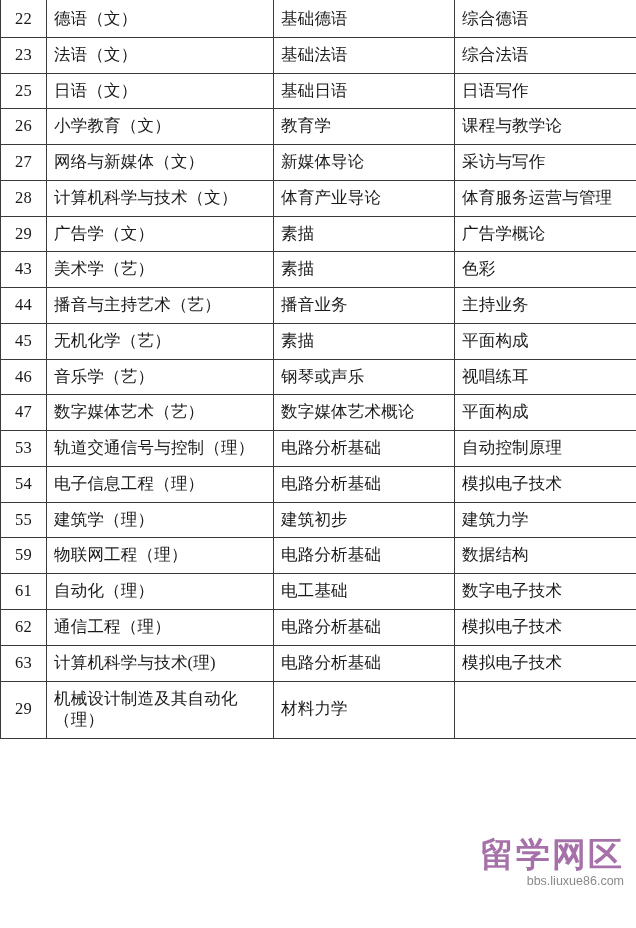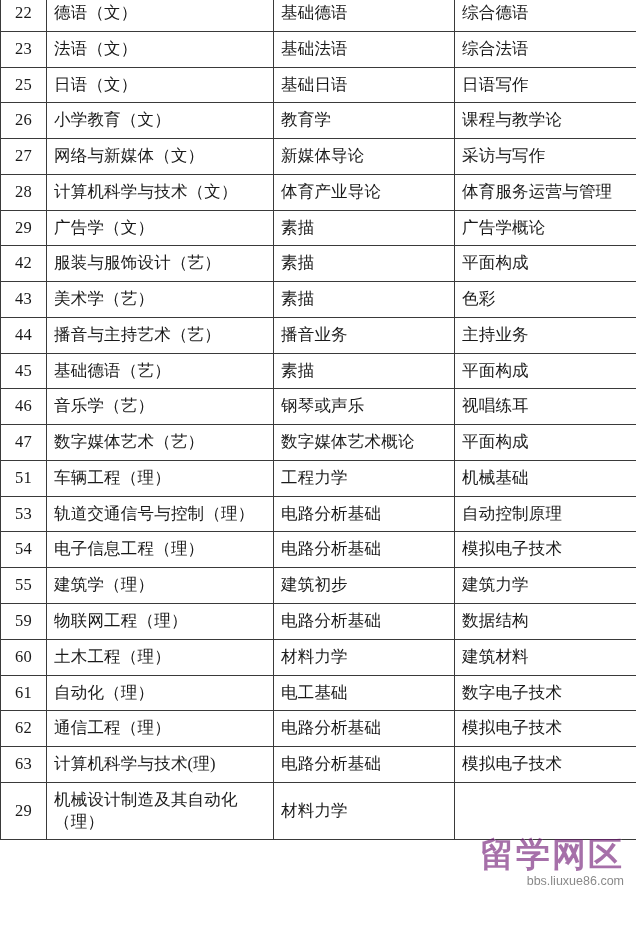--- a/index.html
+++ b/index.html
@@ -42,21 +42,21 @@
   td.code {
     text-align: center;
     font-family: "Liberation Serif", "DejaVu Serif", serif;
   }
   td.major, td.sub {
     text-align: left;
   }
   
   table.exam-table tr:first-child td {
     border-top: none;
-    padding-top: 2px;
+    padding-top: 8px;
   }
   
   .watermark {
     position: absolute;
     right: 8px;
     bottom: 34px;
     width: 190px;
     height: 62px;
     pointer-events: none;
     opacity: 0.62;
@@ -139,62 +139,50 @@
         <td class="sub">体育产业导论</td>
         <td class="sub">体育服务运营与管理</td>
       </tr>
       <tr>
         <td class="code">29</td>
         <td class="major">广告学（文）</td>
         <td class="sub">素描</td>
         <td class="sub">广告学概论</td>
       </tr>
       <tr>
-        <td class="code">42</td>
-        <td class="major">服装与服饰设计（艺）</td>
-        <td class="sub">素描</td>
-        <td class="sub">平面构成</td>
-      </tr>
-      <tr>
         <td class="code">43</td>
         <td class="major">美术学（艺）</td>
         <td class="sub">素描</td>
         <td class="sub">色彩</td>
       </tr>
       <tr>
         <td class="code">44</td>
         <td class="major">播音与主持艺术（艺）</td>
         <td class="sub">播音业务</td>
         <td class="sub">主持业务</td>
       </tr>
       <tr>
         <td class="code">45</td>
-        <td class="major">基础德语（艺）</td>
+        <td class="major">无机化学（艺）</td>
         <td class="sub">素描</td>
         <td class="sub">平面构成</td>
       </tr>
       <tr>
         <td class="code">46</td>
         <td class="major">音乐学（艺）</td>
         <td class="sub">钢琴或声乐</td>
         <td class="sub">视唱练耳</td>
       </tr>
       <tr>
         <td class="code">47</td>
         <td class="major">数字媒体艺术（艺）</td>
         <td class="sub">数字媒体艺术概论</td>
         <td class="sub">平面构成</td>
       </tr>
       <tr>
-        <td class="code">51</td>
-        <td class="major">车辆工程（理）</td>
-        <td class="sub">工程力学</td>
-        <td class="sub">机械基础</td>
-      </tr>
-      <tr>
         <td class="code">53</td>
         <td class="major">轨道交通信号与控制（理）</td>
         <td class="sub">电路分析基础</td>
         <td class="sub">自动控制原理</td>
       </tr>
       <tr>
         <td class="code">54</td>
         <td class="major">电子信息工程（理）</td>
         <td class="sub">电路分析基础</td>
         <td class="sub">模拟电子技术</td>
@@ -203,26 +191,20 @@
         <td class="code">55</td>
         <td class="major">建筑学（理）</td>
         <td class="sub">建筑初步</td>
         <td class="sub">建筑力学</td>
       </tr>
       <tr>
         <td class="code">59</td>
         <td class="major">物联网工程（理）</td>
         <td class="sub">电路分析基础</td>
         <td class="sub">数据结构</td>
-      </tr>
-      <tr>
-        <td class="code">60</td>
-        <td class="major">土木工程（理）</td>
-        <td class="sub">材料力学</td>
-        <td class="sub">建筑材料</td>
       </tr>
       <tr>
         <td class="code">61</td>
         <td class="major">自动化（理）</td>
         <td class="sub">电工基础</td>
         <td class="sub">数字电子技术</td>
       </tr>
       <tr>
         <td class="code">62</td>
         <td class="major">通信工程（理）</td>

